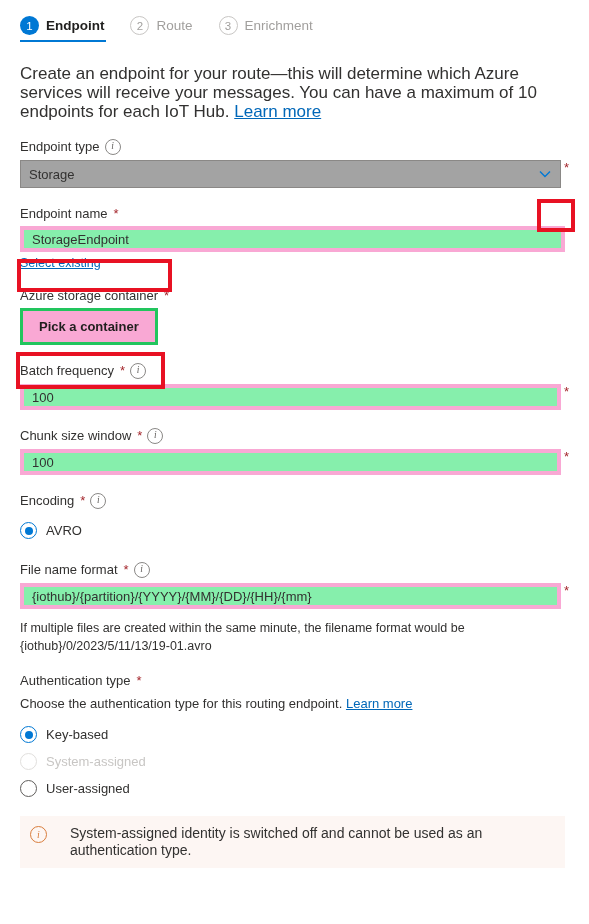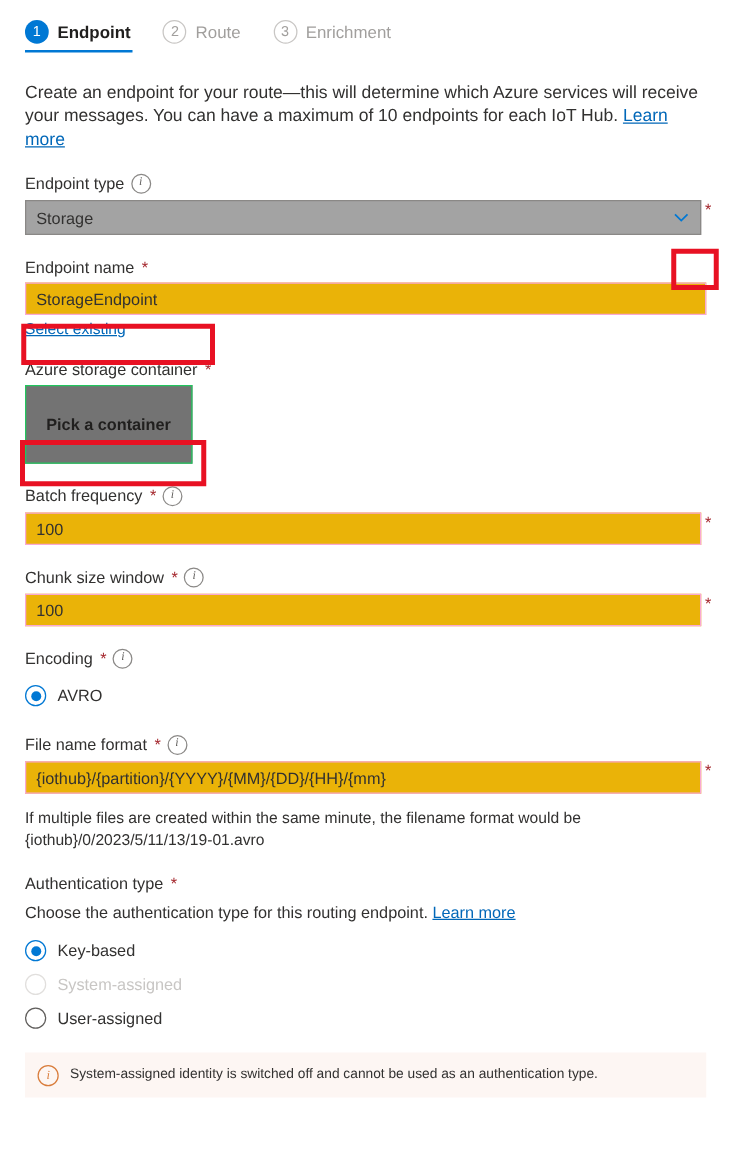--- a/index.html
+++ b/index.html
@@ -83,21 +83,21 @@
     content: "";
     position: absolute;
     left: 0; right: -2px; bottom: 0;
     height: 2px;
     background: #0078d4;
   }
 
   
   .body { margin-top: 22px; }
   .intro {
-    font-size: 14px;
+    font-size: 17px;
     line-height: 19px;
     color: #323130;
     max-width: 545px;
   }
   a.link { color: #0067b8; text-decoration: underline; cursor: pointer; }
 
   .field { margin-top: 18px; }
   .label {
     font-size: 13px;
     color: #323130;
@@ -118,26 +118,26 @@
     font-family: "Liberation Serif", serif;
     cursor: pointer;
     line-height: 1;
   }
 
   .input-wrap { position: relative; display: flex; align-items: flex-start; }
   .text-input {
     width: 545px;
     height: 26px;
     box-sizing: border-box;
-    border: 1px solid #f9a8d4;
-    background: #eab308;
+    border: 4px solid #f9a8d4;
+    background: #86efac;
     font-family: "Liberation Sans", sans-serif;
     font-size: 13px;
     color: #323130;
-    padding: 12px 8px;
+    padding: 0 8px;
     outline: none;
   }
   .outer-star {
     color: #a4262c;
     font-size: 13px;
     margin-left: 3px;
     line-height: 16px;
   }
 
   .select-wrap {
@@ -157,27 +157,27 @@
     position: absolute;
     right: 0; top: 0;
     width: 30px; height: 100%;
     display: flex; align-items: center; justify-content: center;
     color: #0078d4;
   }
 
   .sub-link { font-size: 12.5px; margin-top: 4px; }
 
   .btn {
-    border: 1px solid #22c55e;
-    background: #737373;
+    border: 3px solid #22c55e;
+    background: #f9a8d4;
     font-family: "Liberation Sans", sans-serif;
     font-size: 13px;
     font-weight: bold;
     color: #201f1e;
-    padding: 23px 16px;
+    padding: 8px 16px;
     cursor: pointer;
   }
 
   
   .radio-row {
     display: flex;
     align-items: center;
     gap: 9px;
     height: 27px;
     cursor: pointer;
@@ -230,21 +230,21 @@
     border-radius: 50%;
     color: #d97d3c;
     font-size: 10px;
     font-style: italic;
     font-family: "Liberation Serif", serif;
     display: flex; align-items: center; justify-content: center;
     flex: none;
     margin-top: 1px;
     line-height: 1;
   }
-  .banner-text { font-size: 11px; color: #323130; line-height: 17px; }
+  .banner-text { font-size: 14px; color: #323130; line-height: 17px; margin-left: 14px; }
 
   
   .annot {
     position: absolute;
     border: 4px solid #e81123;
     box-sizing: border-box;
     pointer-events: none;
     z-index: 5;
   }
 </style>

